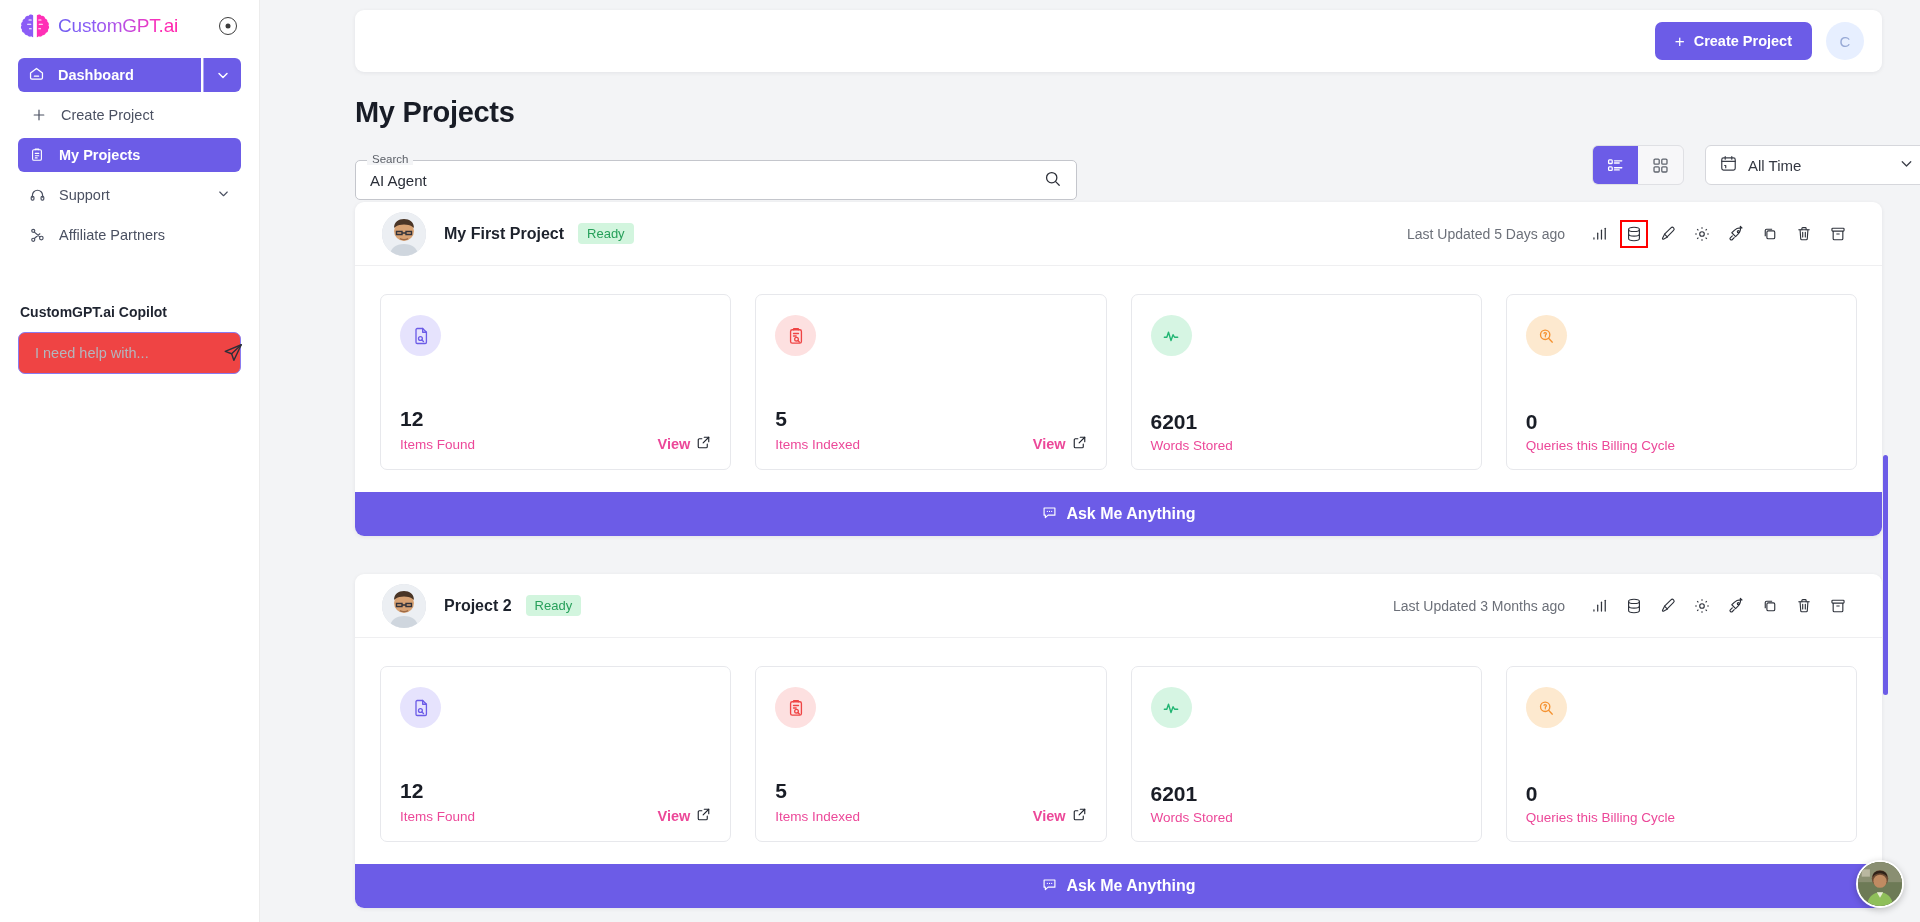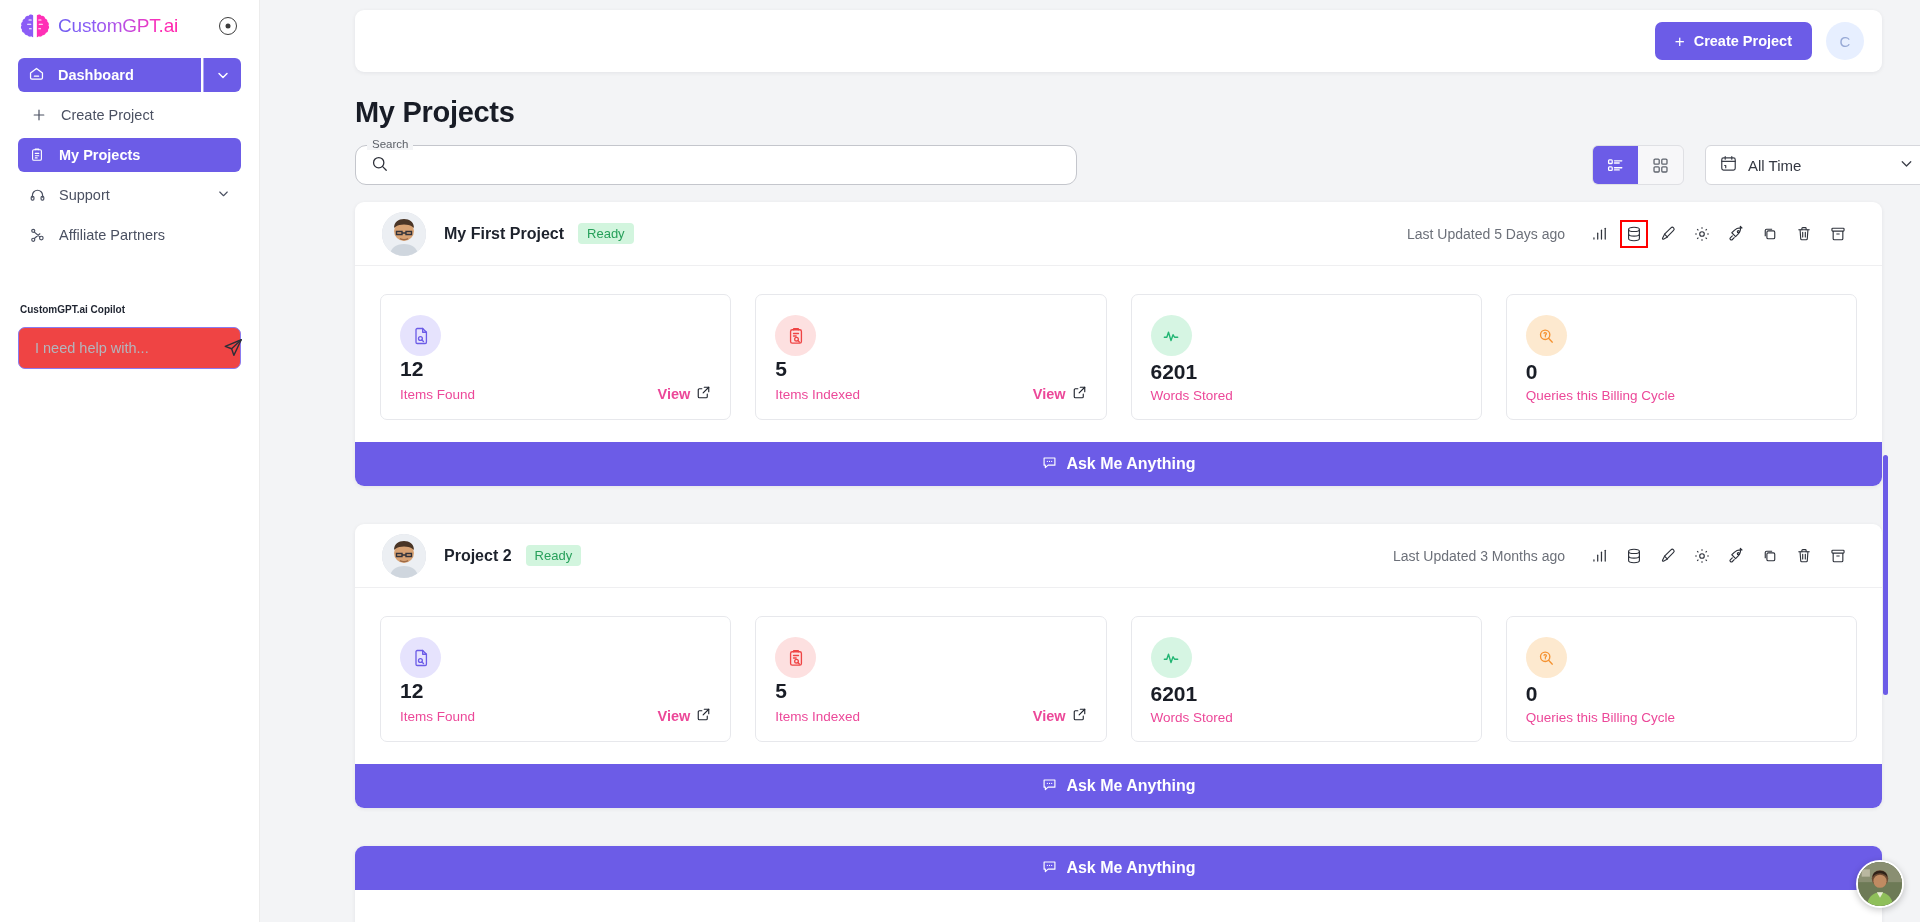--- a/index.html
+++ b/index.html
@@ -66,21 +66,21 @@
   }
   .dash-caret {
     width: 38px; background: #6c5ce7; border-radius: 0 6px 6px 0;
     display: flex; align-items: center; justify-content: center;
     cursor: pointer; border-left: 1px solid rgba(255,255,255,.45);
   }
   .nav-sub { padding-left: 12px; }
   .nav-item .chev { margin-left: auto; }
 
   .copilot-label {
-    margin-top: 52px; font-size: 10px; font-weight: bold;
+    margin-top: 52px; font-size: 14px; font-weight: bold;
     color: #1f2430; padding-left: 2px;
   }
   .copilot-box {
     margin-top: 12px; height: 42px;
     border: 1.3px solid #8a7bf0; border-radius: 7px;
     display: flex; align-items: center; padding: 0 12px 0 16px;
     background: #ef4444;
   }
   .copilot-box input {
     flex: 1 1 auto; border: none; outline: none;
@@ -115,22 +115,22 @@
   }
 
   .page-title {
     position: absolute; left: 95px; top: 96px;
     font-size: 29px; font-weight: bold; color: #181c26; letter-spacing: -0.3px;
   }
 
   
   .controls { position: absolute; left: 95px; right: 38px; top: 145px; height: 40px; }
   .search-wrap {
-    position: absolute; left: 0; top: 0; width: 722px; height: 40px;
-    border: 1px solid #c4c6cc; border-radius: 11px;
+    position: absolute; left: 0; top: 15px; width: 722px; height: 40px;
+    border: 1px solid #c4c6cc; border-radius: 5px;
     display: flex; align-items: center; padding: 0 14px 0 14px;
     background: #fff;
   }
   .search-legend {
     position: absolute; left: 11px; top: -8px;
     background: #f3f4f6; padding: 0 5px;
     font-size: 11.5px; color: #5c6068;
   }
   .search-wrap input {
     flex:1 1 auto; border:none; outline:none; background:transparent;
@@ -186,21 +186,21 @@
     cursor:pointer; margin: 0 4px; position: relative;
   }
   .icon-btn.highlight { outline: 2.5px solid #ff0000; outline-offset: -1px; }
 
   .stats {
     display: grid; grid-template-columns: repeat(4, 1fr); gap: 24px;
     padding: 28px 25px 22px 25px;
   }
   .stat-card {
     border: 1px solid #e7e8ec; border-radius: 7px;
-    height: 126px; padding: 20px 19px 0 19px;
+    height: 176px; padding: 20px 19px 0 19px;
     display:flex; flex-direction: column;
   }
   .stat-ico {
     width: 41px; height: 41px; border-radius: 50%;
     display:flex; align-items:center; justify-content:center;
   }
   .stat-num { font-size: 21px; font-weight: bold; color:#191d26; margin-top: auto; }
   .stat-bottom { display:flex; align-items:center; margin-top: 4px; margin-bottom: 16px; }
   .stat-label { font-size: 13.5px; color:#ec4899; }
   .stat-view {
@@ -346,20 +346,21 @@
         <span>Create Project</span>
       </button>
       <div class="user-avatar">C</div>
     </div>
 
     <h1 class="page-title">My Projects</h1>
 
     <div class="controls">
       <div class="search-wrap">
         <span class="search-legend">Search</span>
+        <input type="text" id="searchInput" placeholder="Search" value="AI Agent" style="">
         <span>
           <svg viewBox="0 0 24 24" width="19" height="19" fill="none" stroke="#2c2f38" stroke-width="1.6" stroke-linecap="round">
               <circle cx="11" cy="11" r="6.5"></circle>
               <path d="M16 16l4.5 4.5"></path>
             </svg>
         </span>
       </div>
 
       <div class="view-toggle">
         <div class="vt-btn active">

